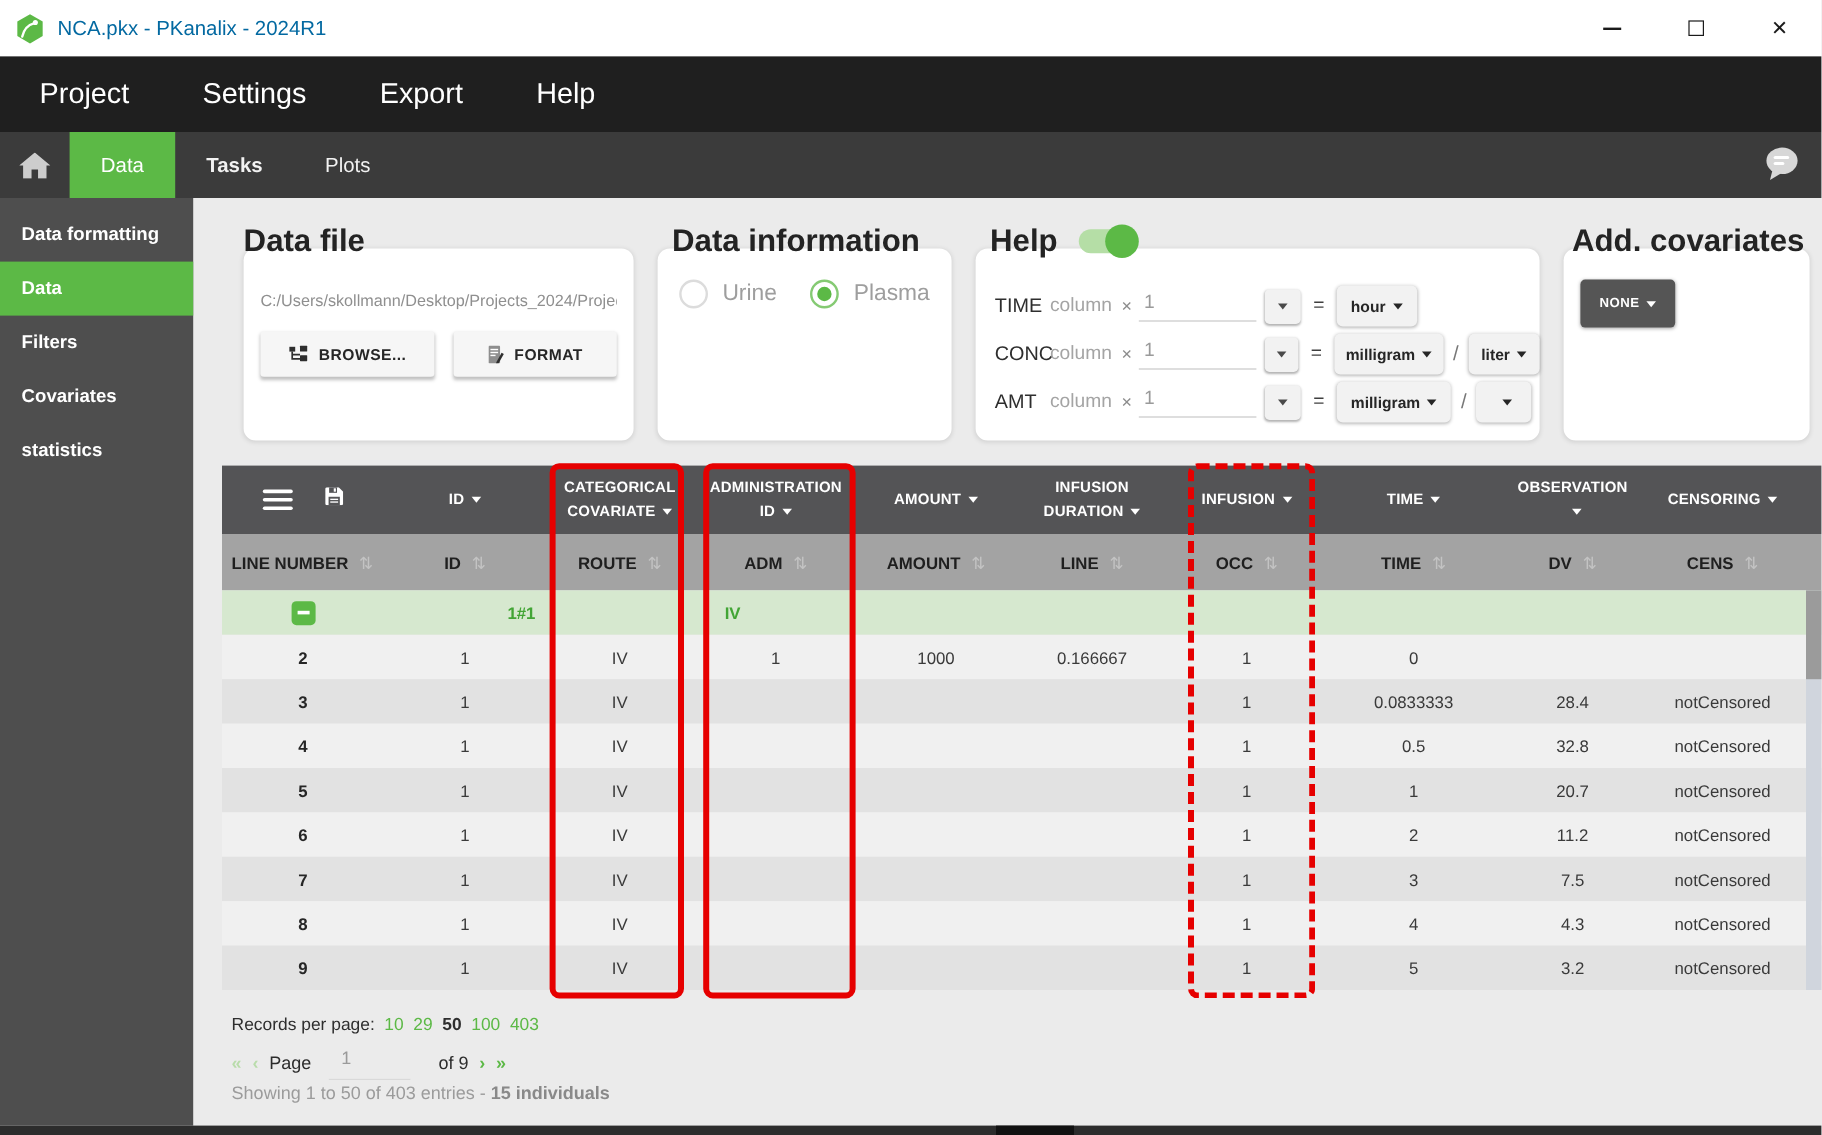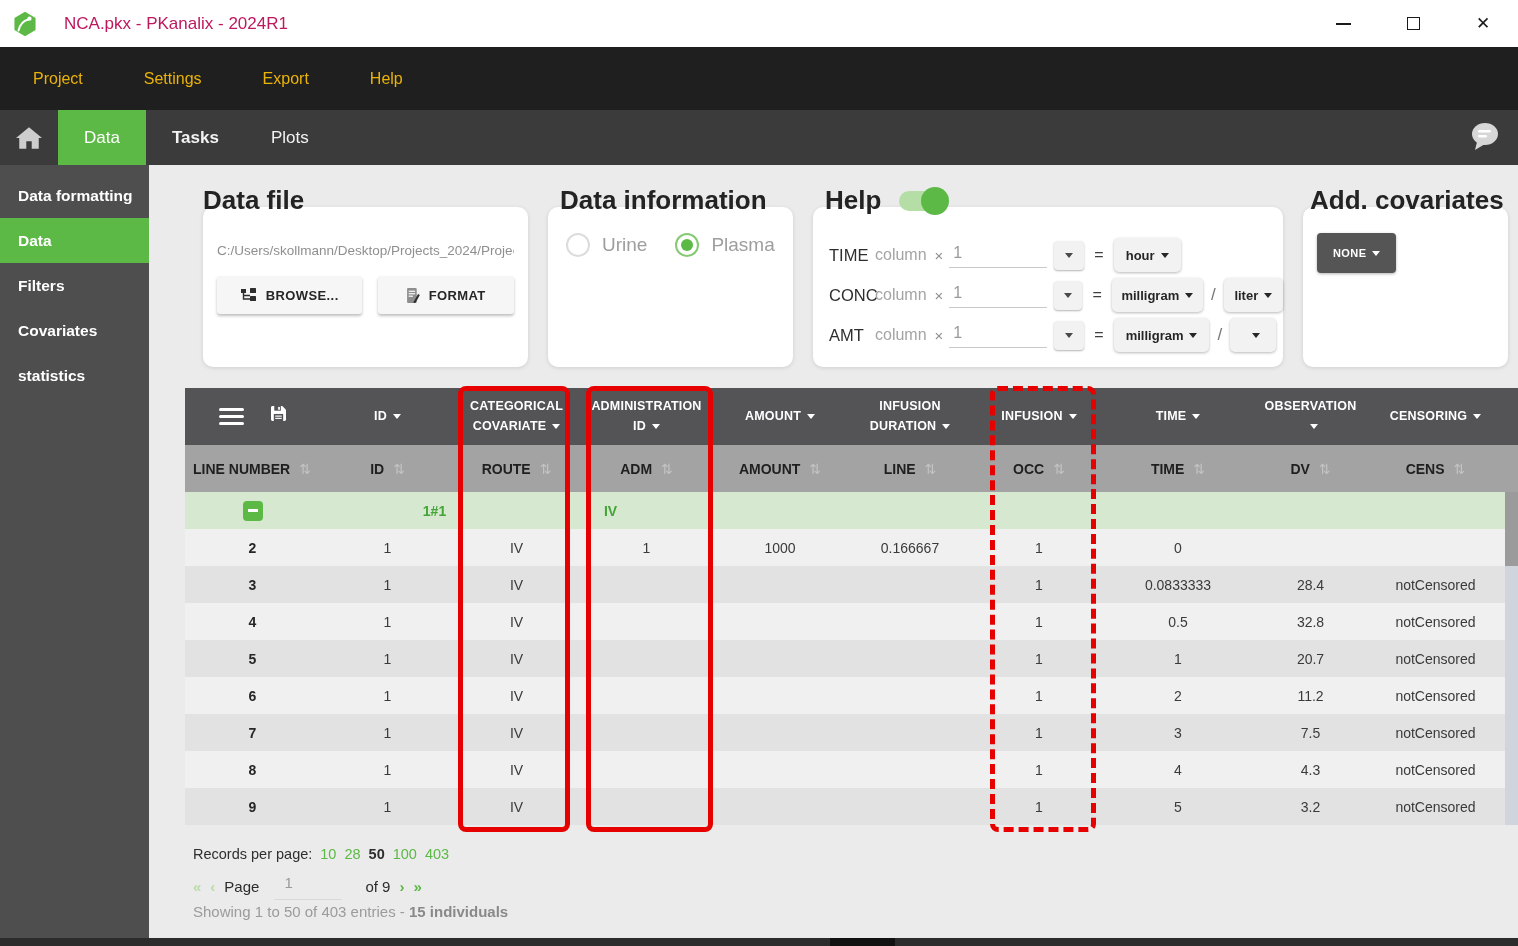--- a/index.html
+++ b/index.html
@@ -8,41 +8,41 @@
     --row-green:#d6e8cf;
   }
   *{box-sizing:border-box;margin:0;padding:0;}
   html,body{width:1518px;height:946px;overflow:hidden;}
   body{font-family:"Liberation Sans",sans-serif;background:#ebebeb;position:relative;}
   #app{position:absolute;inset:0;}
 
   
   .titlebar{position:absolute;left:0;top:0;width:1518px;height:47px;background:#fff;display:flex;align-items:center;}
   .logo{margin-left:12px;width:26px;height:26px;flex:0 0 auto;}
-  .win-title{margin-left:26px;font-size:17px;color:#be185d;text-align:center;}
+  .win-title{margin-left:10px;font-size:17px;color:#0369a1;text-align:center;}
   .win-controls{position:absolute;right:0;top:0;height:47px;display:flex;}
   .win-btn{width:70px;height:47px;display:flex;align-items:center;justify-content:center;cursor:default;}
   .min-glyph{width:15px;height:2px;background:#1a1a1a;}
   .max-glyph{width:13px;height:13px;border:1.5px solid #1a1a1a;}
   .close-glyph{font-size:17px;color:#1a1a1a;line-height:1;}
 
   
   .menubar{position:absolute;left:0;top:47px;width:1518px;height:63px;background:#1f1f1f;display:flex;align-items:center;padding-left:33px;gap:61px;}
-  .menu-item{color:#eab308;font-size:16px;font-weight:400;text-align:right;}
+  .menu-item{color:#ffffff;font-size:24px;font-weight:400;text-align:right;}
 
   
   .tabbar{position:absolute;left:0;top:110px;width:1518px;height:55px;background:#3b3b3b;display:flex;align-items:stretch;color:#fff;}
   .home-wrap{width:58px;display:flex;align-items:center;justify-content:center;}
   .tab{display:flex;align-items:center;padding:0 26px;font-size:17px;color:#f2f2f2;}
   .tab.active{background:var(--accent-green);color:#fff;}
   .tab.bold{font-weight:700;}
   .chat-wrap{position:absolute;right:16px;top:11px;}
 
   
-  .sidebar{position:absolute;left:0;top:165px;width:149px;bottom:8px;background:#4e4e4e;padding-top:8px;}
+  .sidebar{position:absolute;left:0;top:165px;width:161px;bottom:8px;background:#4e4e4e;padding-top:8px;}
   .side-item{height:45px;line-height:45px;padding-left:18px;color:#fff;font-size:15.5px;font-weight:600;}
   .side-item.active{background:var(--accent-green);}
 
   
   .content{position:absolute;left:185px;top:165px;right:0;bottom:0;background:#ebebeb;}
 
   .panel-title{position:absolute;top:20px;font-size:26px;color:#232323;z-index:3;white-space:nowrap;font-weight:bold;}
   .card{position:absolute;top:42px;height:160px;background:#fff;border-radius:10px;box-shadow:0 1px 4px rgba(0,0,0,.12);z-index:1;}
 
   
@@ -498,21 +498,21 @@
         </div>
 
       <div class="vscroll">
         <div class="vthumb"></div>
       </div>
     </div>
 
     <div class="records">
       <span>Records per page:</span>
       <span class="rec-size">10</span>
-      <span class="rec-size">28</span>
+      <span class="rec-size">29</span>
       <span class="rec-size active">50</span>
       <span class="rec-size">100</span>
       <span class="rec-size">403</span>
     </div>
 
     <div class="pager">
       <span class="pg-arrow">«</span>
       <span class="pg-arrow">‹</span>
       <span>Page</span>
       <input class="page-input" value="1" style="">

